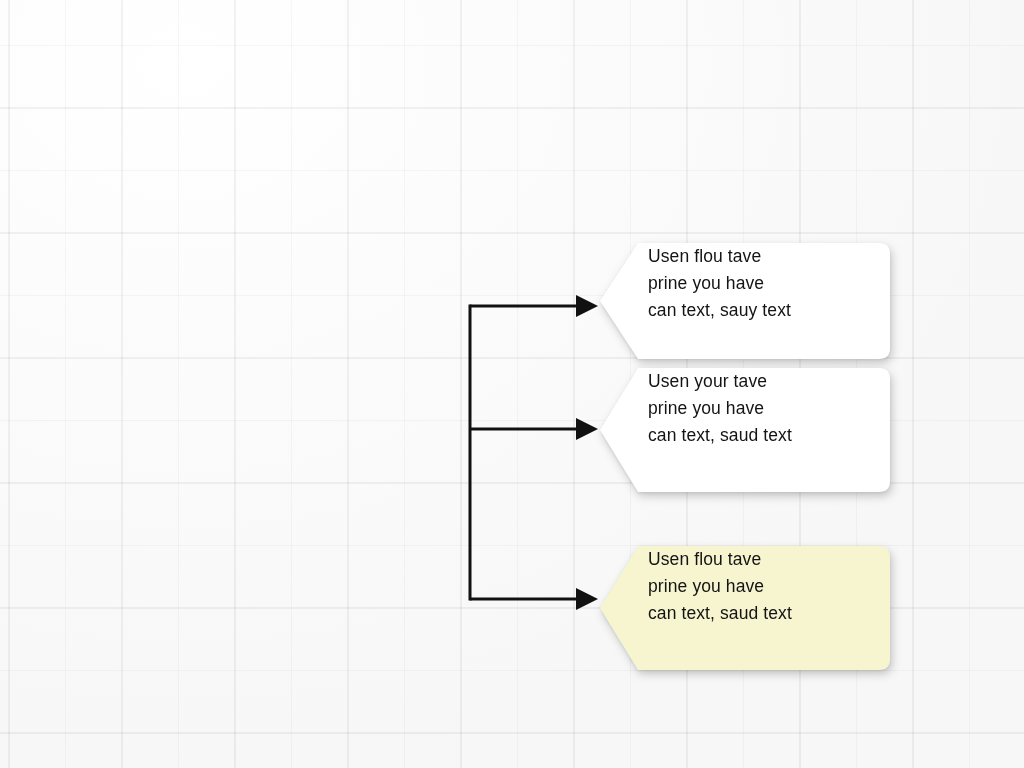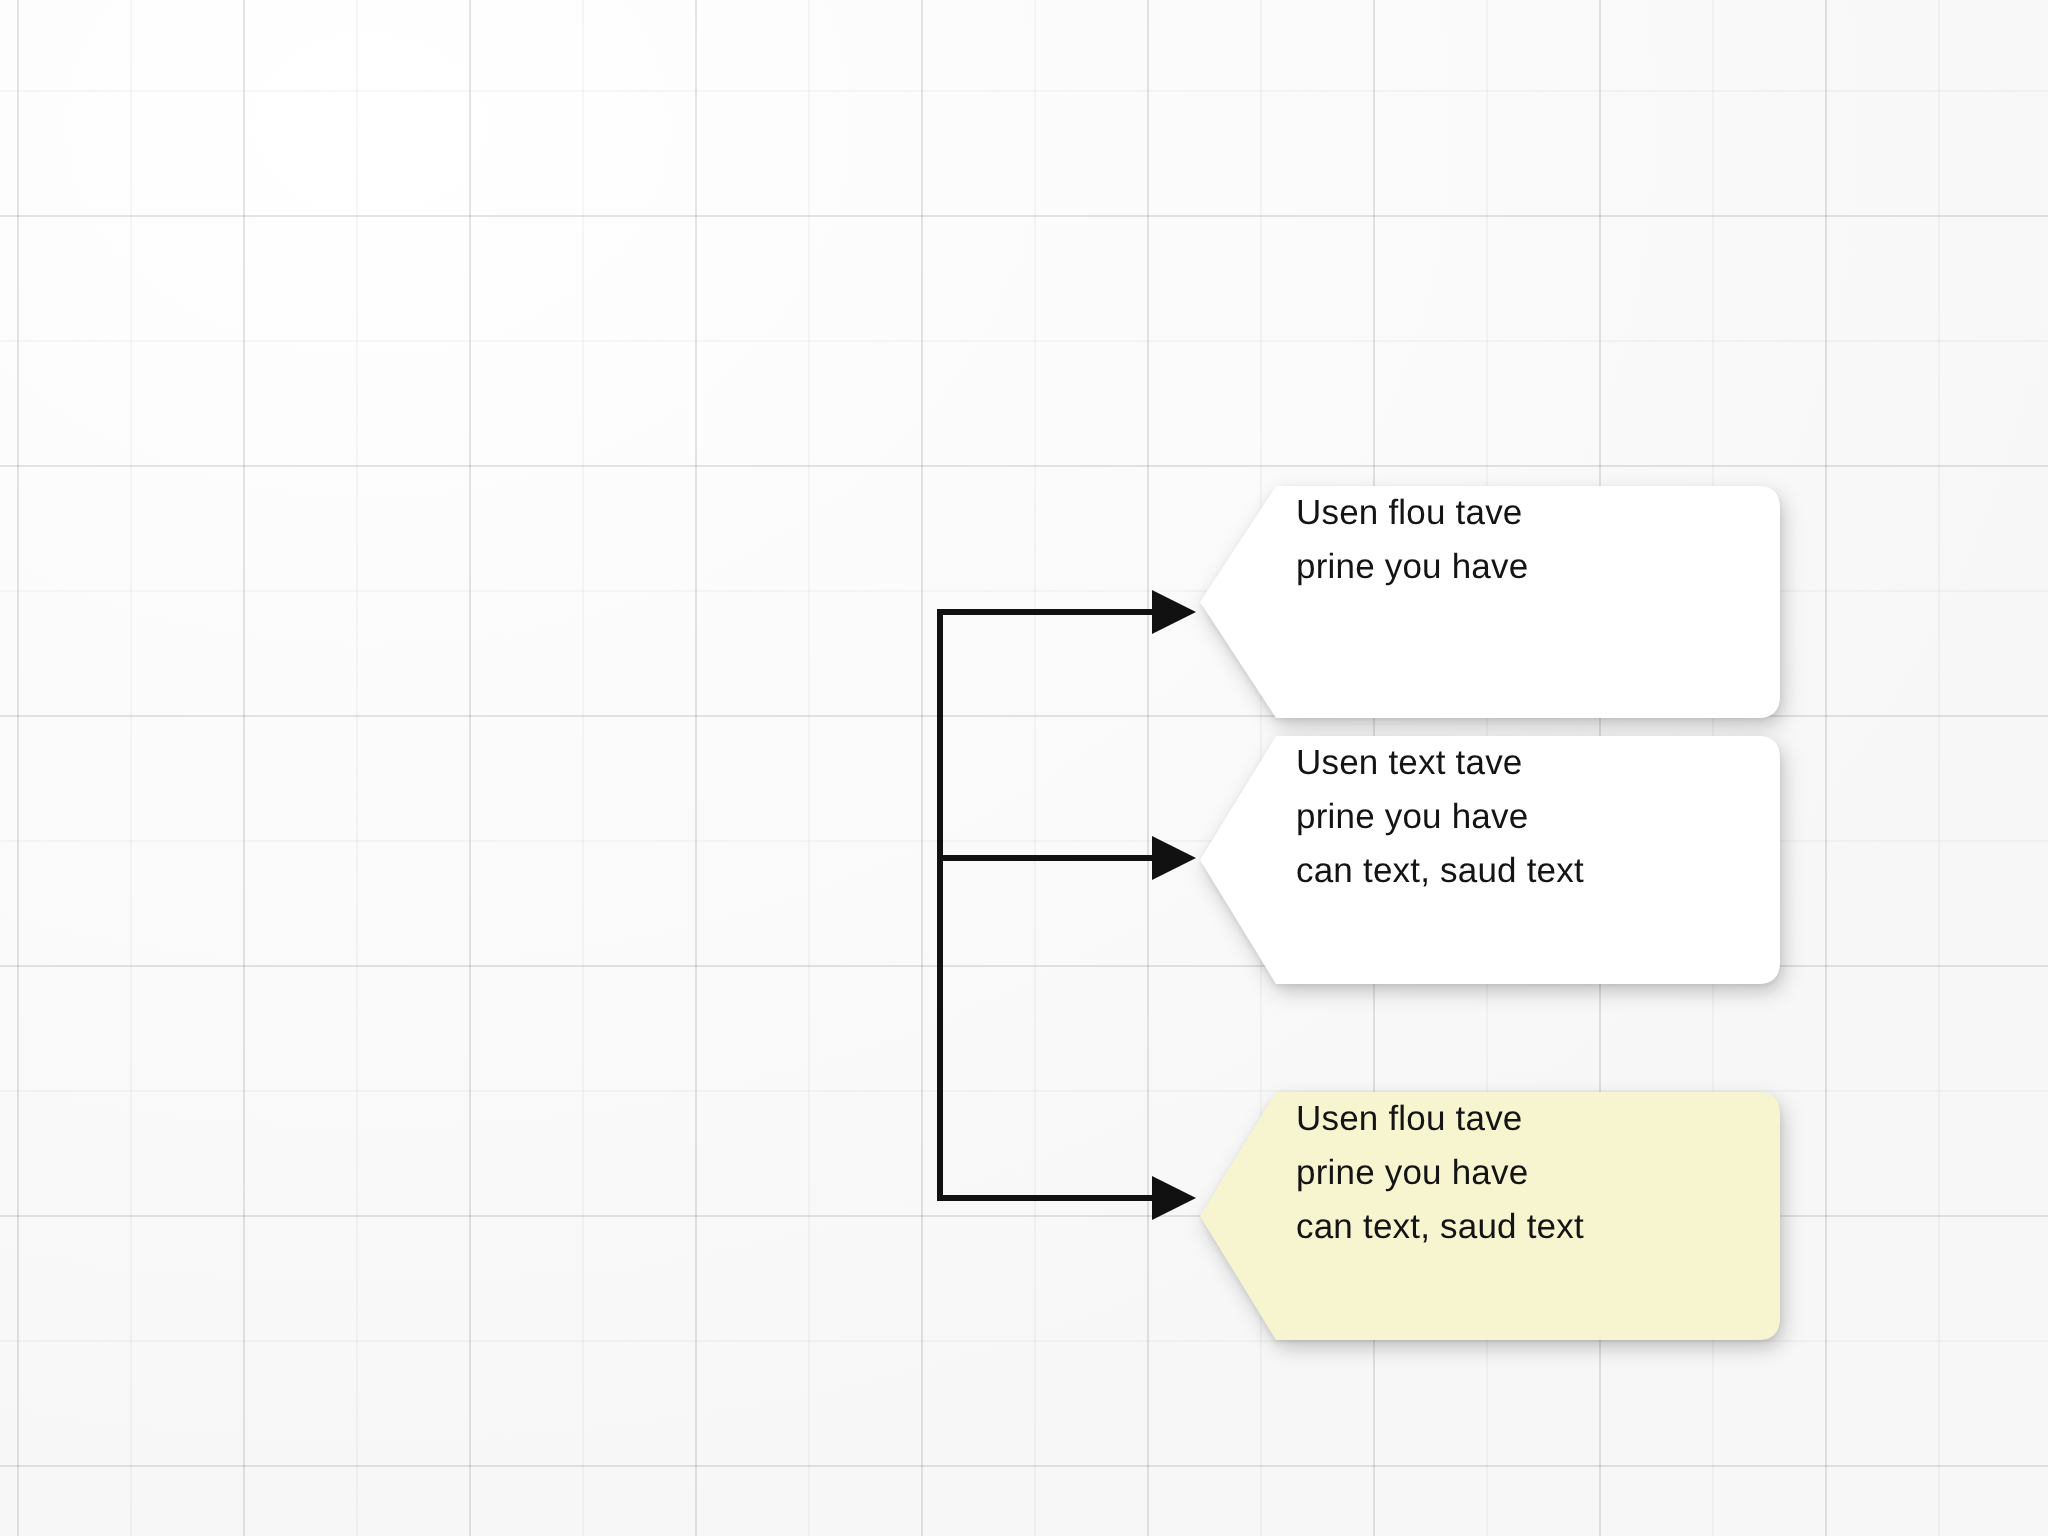--- a/index.html
+++ b/index.html
@@ -99,29 +99,30 @@
       </g>
   </svg>
 
   <div class="callout" id="callout-1" style="left: 600px; top: 243px; width: 290px; height: 116px;">
     <svg class="callout-shape" preserveAspectRatio="none" viewBox="0 0 290 116" width="290" height="116">
         <path d="M 38 0 L 279 0 Q 290 0 290 11 L 290 105 Q 290 116 279 116 L 38 116 L 0 58 Z" fill="#ffffff"></path>
       </svg>
     <div class="callout-text" style="color: rgb(20, 20, 20);">
       <div>Usen flou tave</div>
       <div>prine you have</div>
+      <div>can text, sauy text</div>
     </div>
   </div>
 
   <div class="callout" id="callout-2" style="left: 600px; top: 368px; width: 290px; height: 124px;">
     <svg class="callout-shape" preserveAspectRatio="none" viewBox="0 0 290 124" width="290" height="124">
         <path d="M 38 0 L 279 0 Q 290 0 290 11 L 290 113 Q 290 124 279 124 L 38 124 L 0 62 Z" fill="#ffffff"></path>
       </svg>
     <div class="callout-text" style="color: rgb(20, 20, 20);">
-      <div>Usen text tave</div>
+      <div>Usen your tave</div>
       <div>prine you have</div>
       <div>can text, saud text</div>
     </div>
   </div>
 
   <div class="callout" id="callout-3" style="left: 600px; top: 546px; width: 290px; height: 124px;">
     <svg class="callout-shape" preserveAspectRatio="none" viewBox="0 0 290 124" width="290" height="124">
         <path d="M 38 0 L 279 0 Q 290 0 290 11 L 290 113 Q 290 124 279 124 L 38 124 L 0 62 Z" fill="#f7f5d0"></path>
       </svg>
     <div class="callout-text" style="color: rgb(20, 20, 20);">

